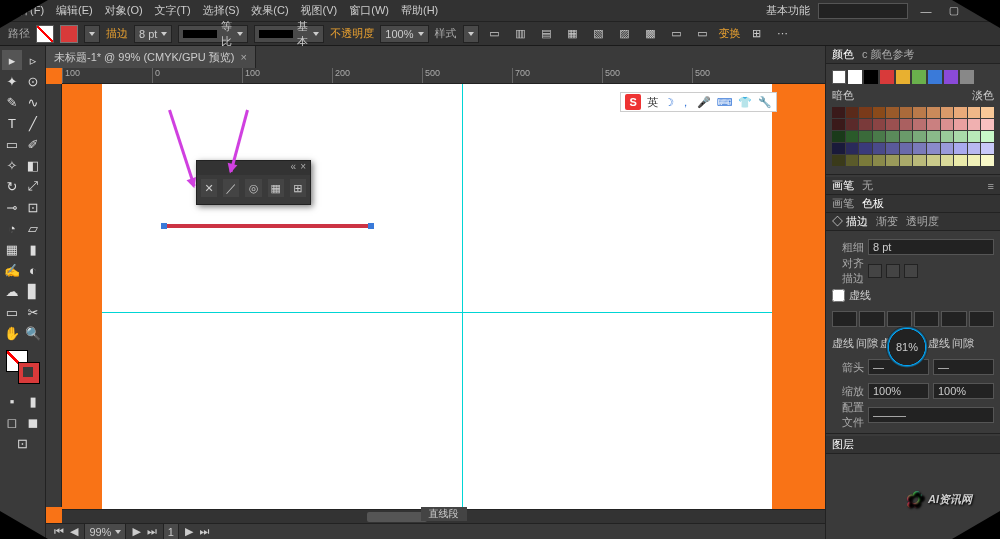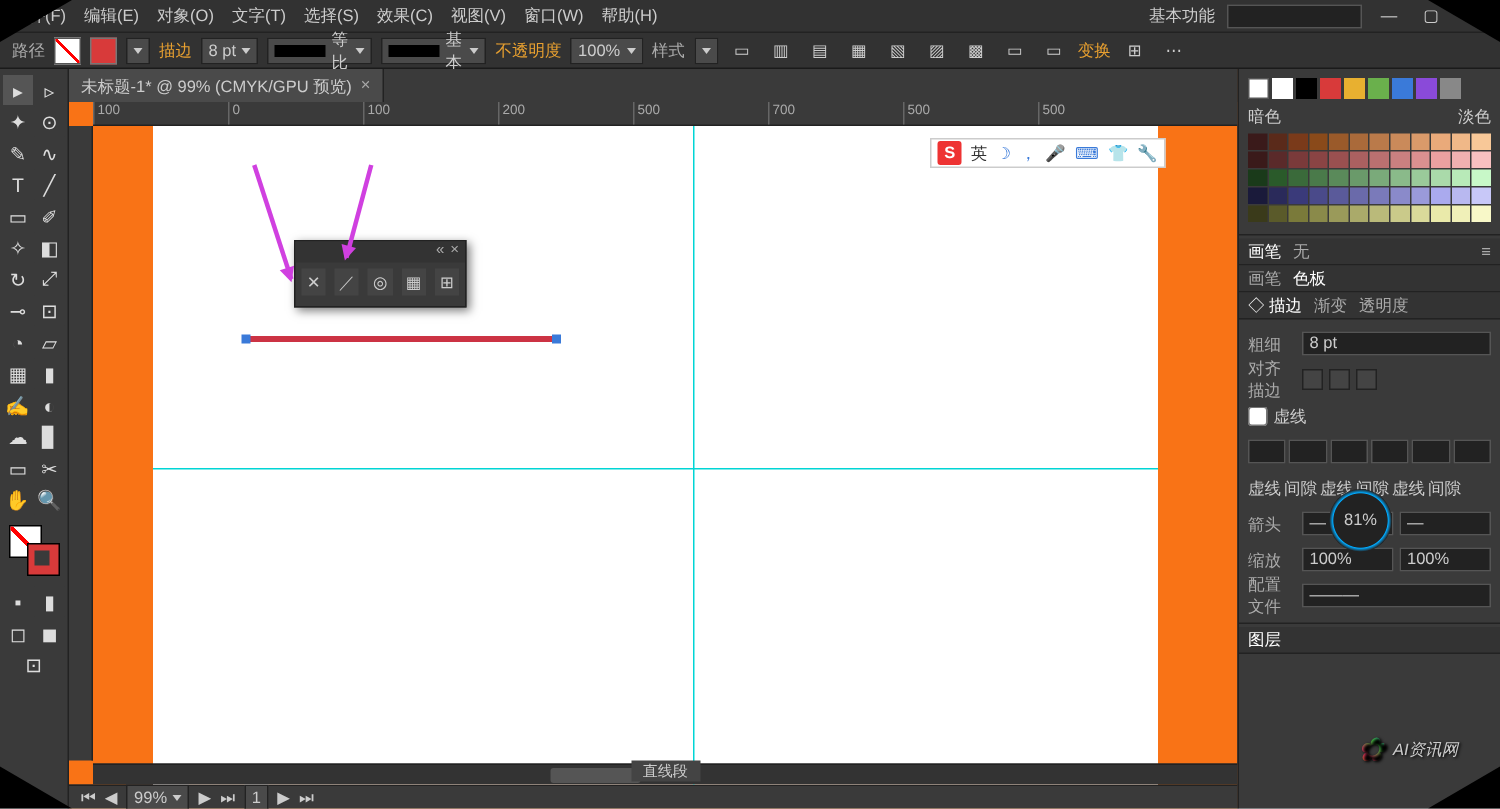--- a/index.html
+++ b/index.html
@@ -57,26 +57,26 @@
 .panels{width:175px;background:#3a3a3a;border-left:1px solid #222;display:flex;flex-direction:column;font-size:10px}
 .ptabs{height:18px;background:#333;display:flex;align-items:center;padding:0 6px;gap:8px;border-bottom:1px solid #222}
 .ptabs span{color:#aaa}
 .ptabs .on{color:#fff}
 .pbody{padding:6px;display:flex;flex-direction:column;gap:4px}
 .swrow{display:flex;gap:2px;align-items:center}
 .swrow .c{width:14px;height:14px}
 .swgrid{display:grid;grid-template-columns:repeat(12,1fr);gap:1px}
 .swgrid div{height:11px}
 .prow{display:flex;align-items:center;gap:4px;height:20px}
-.prow .k{width:32px;color:#aaa}
+.prow .k{width:32px;text-align:right;color:#aaa}
 .prow .v{flex:1;height:16px;background:#222;border:1px solid #555;padding:0 4px;display:flex;align-items:center}
 .mini{width:14px;height:14px;background:#444;border:1px solid #222}
 .sep{height:1px;background:#222;margin:2px 0}
 .dial{position:absolute;right:72px;top:326px;width:42px;height:42px;border-radius:50%;background:radial-gradient(circle,#222 60%,#0af 62%,#222 70%);display:flex;align-items:center;justify-content:center;color:#fff;font-size:11px;z-index:5}
-.watermark{position:absolute;right:28px;bottom:28px;font-size:18px;font-weight:normal;font-style:italic;color:#fff;text-shadow:1px 1px 2px #000;display:flex;align-items:center;gap:0}
+.watermark{position:absolute;right:28px;bottom:28px;font-size:18px;font-weight:bold;font-style:italic;color:#fff;text-shadow:1px 1px 2px #000;display:flex;align-items:center;gap:0}
 .watermark .flower{width:24px;height:24px;position:relative}
 .watermark .flower::before{content:"✿";font-size:22px;background:linear-gradient(45deg,#f0a000,#e03060,#40c040,#3090e0);-webkit-background-clip:text;color:transparent}
 .corner{position:absolute;width:0;height:0}
 .corner.tl{top:0;left:0;border-top:28px solid #000;border-right:48px solid transparent}
 .corner.tr{top:0;right:0;border-top:28px solid #000;border-left:48px solid transparent}
 .corner.bl{bottom:0;left:0;border-bottom:28px solid #000;border-right:48px solid transparent}
 .corner.br{bottom:0;right:0;border-bottom:28px solid #000;border-left:48px solid transparent}
 .scrollh{position:absolute;bottom:0;left:16px;right:0;height:14px;background:#333;border-top:1px solid #222}
 .scrollh .thumb{position:absolute;left:40%;width:60px;height:10px;top:2px;background:#555;border-radius:2px}
 .midbtn{position:absolute;left:50%;bottom:2px;transform:translateX(-50%);padding:0 8px;background:#444;color:#ccc;font-size:10px}
@@ -288,20 +288,24 @@
       <span>⏭</span>
       <div class="dd">
           <span>1</span>
         </div>
       <span>▶</span>
       <span>⏭</span>
     </div>
   </div>
 
   <div class="panels">
+    <div class="ptabs">
+        <span class="on">颜色</span>
+        <span>c 颜色参考</span>
+      </div>
     <div class="pbody">
       <div class="swrow">
         <div class="c" style="background:#fff;border:1px solid #555"></div>
         <div id="swr" class="swrow" style="flex:1">
             <div class="c" style="background: rgb(255, 255, 255);"></div>
             <div class="c" style="background: rgb(0, 0, 0);"></div>
             <div class="c" style="background: rgb(216, 58, 58);"></div>
             <div class="c" style="background: rgb(232, 176, 48);"></div>
             <div class="c" style="background: rgb(106, 176, 76);"></div>
             <div class="c" style="background: rgb(58, 122, 217);"></div>

